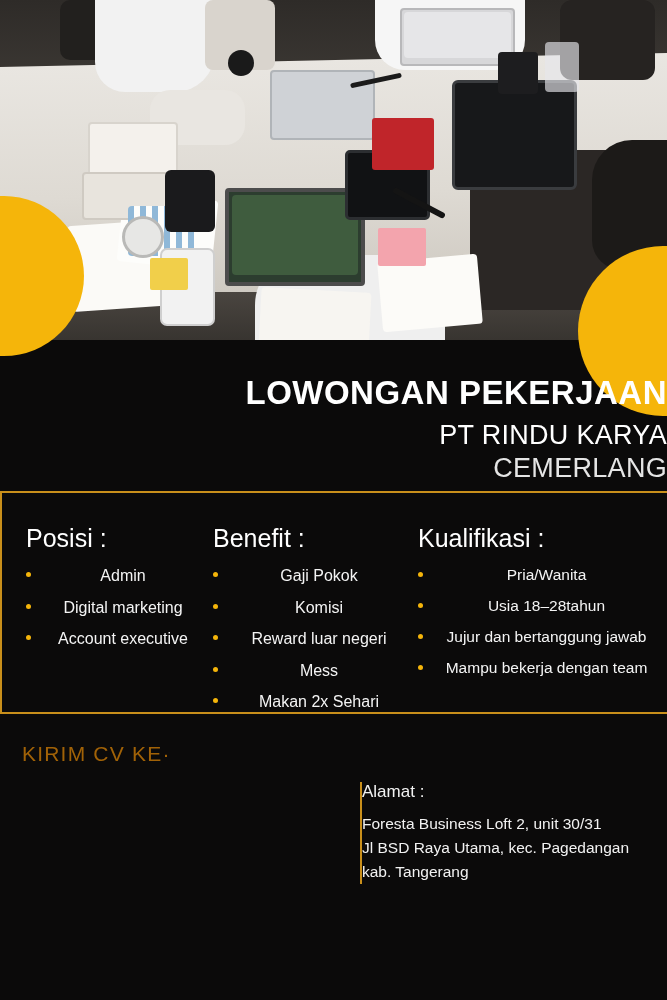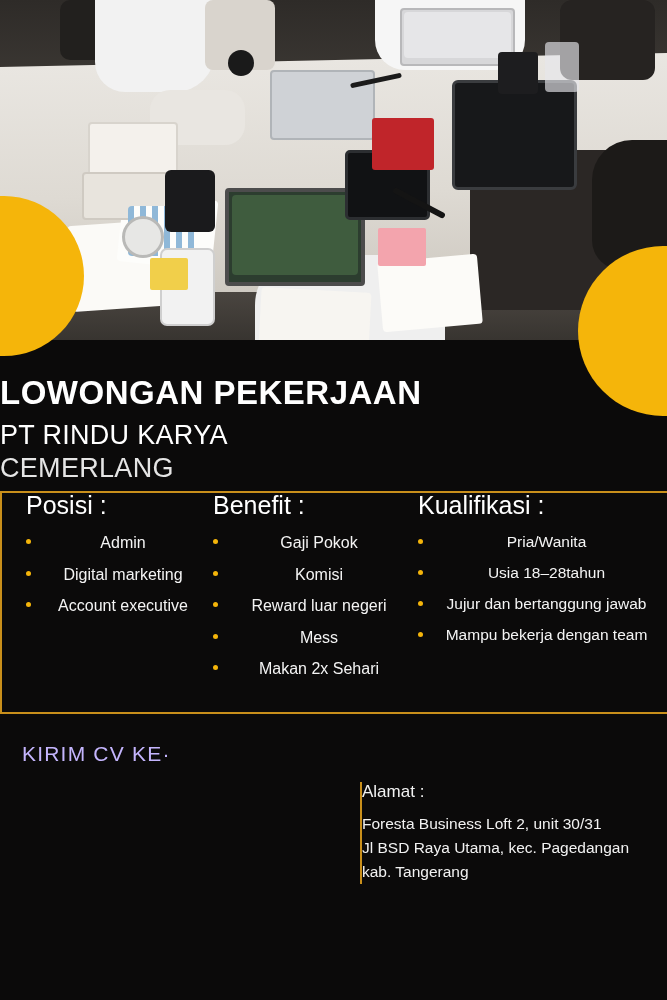--- a/index.html
+++ b/index.html
@@ -89,21 +89,21 @@
     background:#f5b50a;
   }
 
   
   .body-dark {
     position:absolute; left:0; top:340px; width:667px; height:660px;
     background:#0b0a0a;
   }
 
   
-  .titles { position:absolute; left:0; top:374px; width:667px; text-align:left; }
+  .titles { position:absolute; left:0; top:374px; width:667px; text-align:right; }
   .t-main {
     font-size:33px; font-weight:bold; color:#ffffff; letter-spacing:.5px;
   }
   .t-sub {
     margin-top:8px; font-size:27px; color:#ffffff; font-weight:400; letter-spacing:.3px;
   }
   .t-sub2 {
     margin-top:2px; font-size:27px; color:#e5e5e5; font-weight:400; letter-spacing:.3px;
   }
 
@@ -116,21 +116,21 @@
     position:absolute; left:0; top:712px; width:667px; height:2px;
     background:#c98f1b;
   }
   .rule-left-v {
     position:absolute; left:0; top:491px; width:2px; height:223px;
     background:#c98f1b;
   }
 
   
   .cols {
-    position:absolute; left:0; top:491px; width:667px;
+    position:absolute; left:0; top:524px; width:667px;
     display:flex;
   }
   .col { padding-left:8px; }
   .col-1 { width:205px; padding-left:26px; }
   .col-2 { width:205px; }
   .col-3 { width:250px; }
   .col h3 {
     color:#ffffff; font-weight:400; font-size:25px; margin-bottom:12px;
   }
   .col ul { list-style:none;text-align:center; }
@@ -140,21 +140,21 @@
   }
   .col li::before {
     content:""; position:absolute; left:0; top:7px;
     width:5px; height:5px; border-radius:50%; background:#f5b50a;
   }
   .col-3 li { font-size:15.5px; }
 
   
   .kirim {
     position:absolute; left:22px; top:742px;
-    color:#c4b5fd; font-size:21px; letter-spacing:1.2px;
+    color:#a16207; font-size:21px; letter-spacing:1.2px;
   }
 
   
   .address {
     position:absolute; left:360px; top:782px; width:300px;
     border-left:2px solid #c98f1b;
     color:#f2f2f2;
   }
   .address .a-title { font-size:17px; margin-bottom:10px; }
   .address .a-line { font-size:15.5px; line-height:1.55; white-space:nowrap; }

